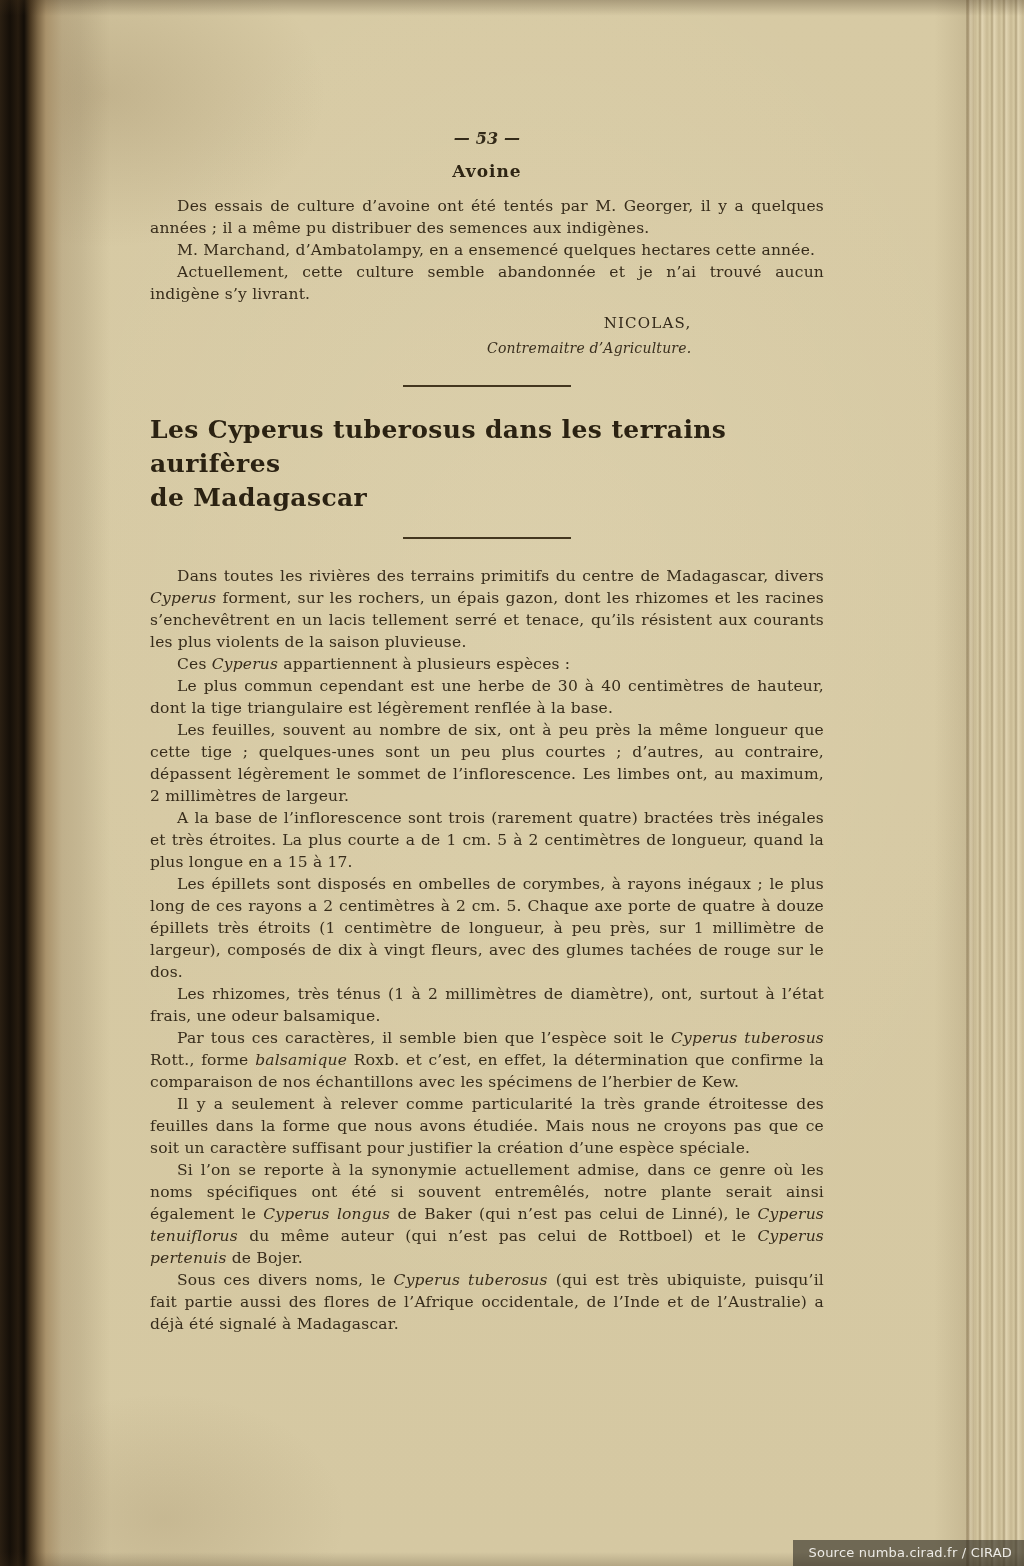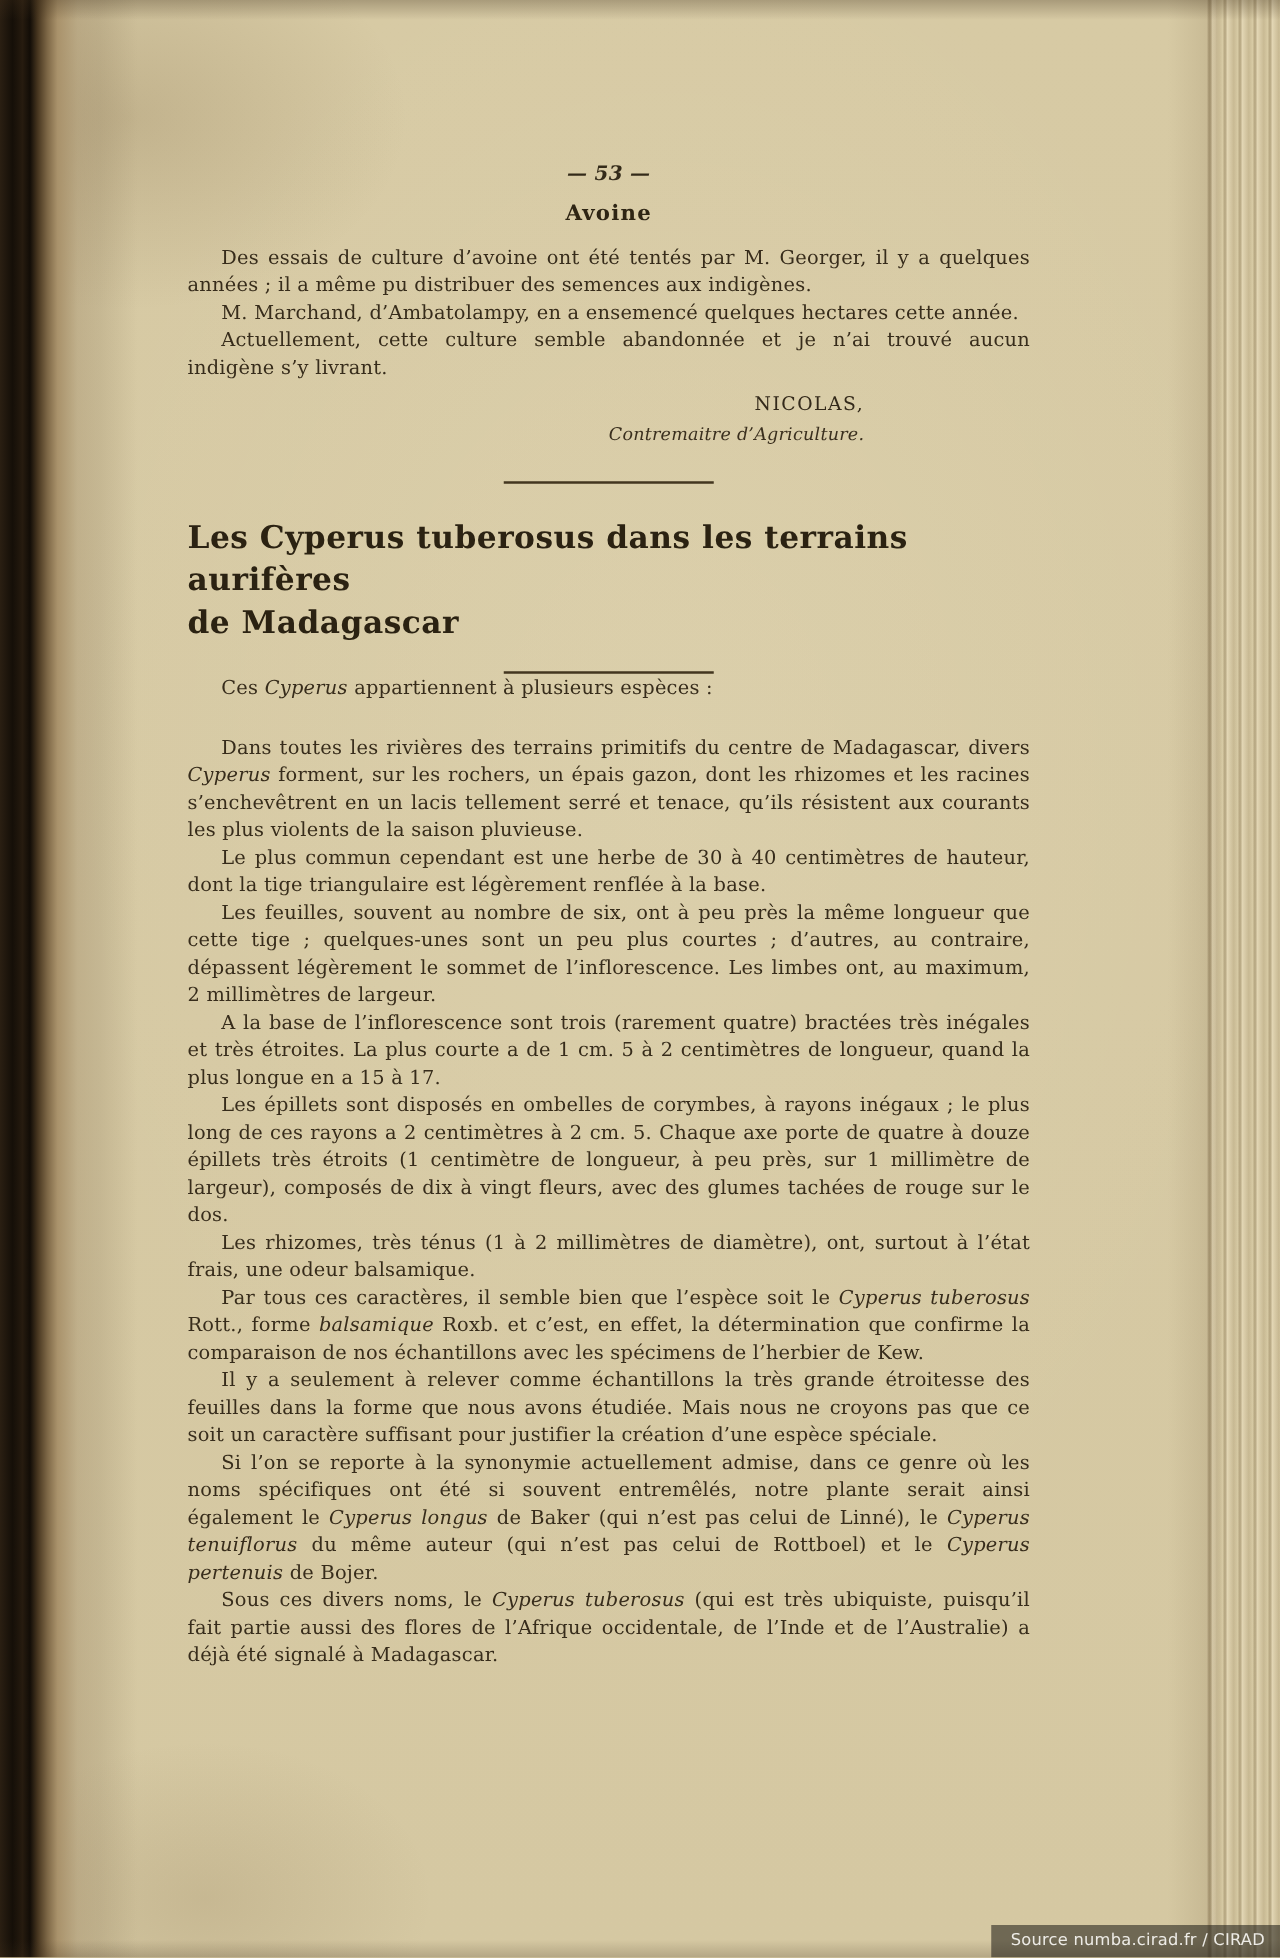--- a/index.html
+++ b/index.html
@@ -109,27 +109,27 @@
 
     <div class="rule"></div>
 
     <h1 class="article-title">
       <span>Les Cyperus tuberosus dans les terrains aurifères</span><br>
       <span>de Madagascar</span>
     </h1>
 
     <div class="rule rule2"></div>
 
+    <p class="body-p first-article-p">Dans toutes les rivières des terrains primitifs du centre de Madagascar, divers <i>Cyperus</i> forment, sur les rochers, un épais gazon, dont les rhizomes et les racines s’enchevêtrent en un lacis tellement serré et tenace, qu’ils résistent aux courants les plus violents de la saison pluvieuse.</p>
     <p class="body-p">Ces <i>Cyperus</i> appartiennent à plusieurs espèces :</p>
-    <p class="body-p first-article-p">Dans toutes les rivières des terrains primitifs du centre de Madagascar, divers <i>Cyperus</i> forment, sur les rochers, un épais gazon, dont les rhizomes et les racines s’enchevêtrent en un lacis tellement serré et tenace, qu’ils résistent aux courants les plus violents de la saison pluvieuse.</p>
     <p class="body-p">Le plus commun cependant est une herbe de 30 à 40 centimètres de hauteur, dont la tige triangulaire est légèrement renflée à la base.</p>
     <p class="body-p">Les feuilles, souvent au nombre de six, ont à peu près la même longueur que cette tige ; quelques-unes sont un peu plus courtes ; d’autres, au contraire, dépassent légèrement le sommet de l’inflorescence. Les limbes ont, au maximum, 2 millimètres de largeur.</p>
     <p class="body-p">A la base de l’inflorescence sont trois (rarement quatre) bractées très inégales et très étroites. La plus courte a de 1 cm. 5 à 2 centimètres de longueur, quand la plus longue en a 15 à 17.</p>
     <p class="body-p">Les épillets sont disposés en ombelles de corymbes, à rayons inégaux ; le plus long de ces rayons a 2 centimètres à 2 cm. 5. Chaque axe porte de quatre à douze épillets très étroits (1 centimètre de longueur, à peu près, sur 1 millimètre de largeur), composés de dix à vingt fleurs, avec des glumes tachées de rouge sur le dos.</p>
     <p class="body-p">Les rhizomes, très ténus (1 à 2 millimètres de diamètre), ont, surtout à l’état frais, une odeur balsamique.</p>
     <p class="body-p">Par tous ces caractères, il semble bien que l’espèce soit le <i>Cyperus tuberosus</i> Rott., forme <i>balsamique</i> Roxb. et c’est, en effet, la détermination que confirme la comparaison de nos échantillons avec les spécimens de l’herbier de Kew.</p>
-    <p class="body-p">Il y a seulement à relever comme échantillons la très grande étroitesse des feuilles dans la forme que nous avons étudiée. Mais nous ne croyons pas que ce soit un caractère suffisant pour justifier la création d’une espèce spéciale.</p>
+    <p class="body-p">Il y a seulement à relever comme particularité la très grande étroitesse des feuilles dans la forme que nous avons étudiée. Mais nous ne croyons pas que ce soit un caractère suffisant pour justifier la création d’une espèce spéciale.</p>
     <p class="body-p">Si l’on se reporte à la synonymie actuellement admise, dans ce genre où les noms spécifiques ont été si souvent entremêlés, notre plante serait ainsi également le <i>Cyperus longus</i> de Baker (qui n’est pas celui de Linné), le <i>Cyperus tenuiflorus</i> du même auteur (qui n’est pas celui de Rottboel) et le <i>Cyperus pertenuis</i> de Bojer.</p>
     <p class="body-p">Sous ces divers noms, le <i>Cyperus tuberosus</i> (qui est très ubiquiste, puisqu’il fait partie aussi des flores de l’Afrique occidentale, de l’Inde et de l’Australie) a déjà été signalé à Madagascar.</p>
   </div>
 
   <div class="watermark">Source numba.cirad.fr / CIRAD</div>
 </div>
 
 </body></html>

